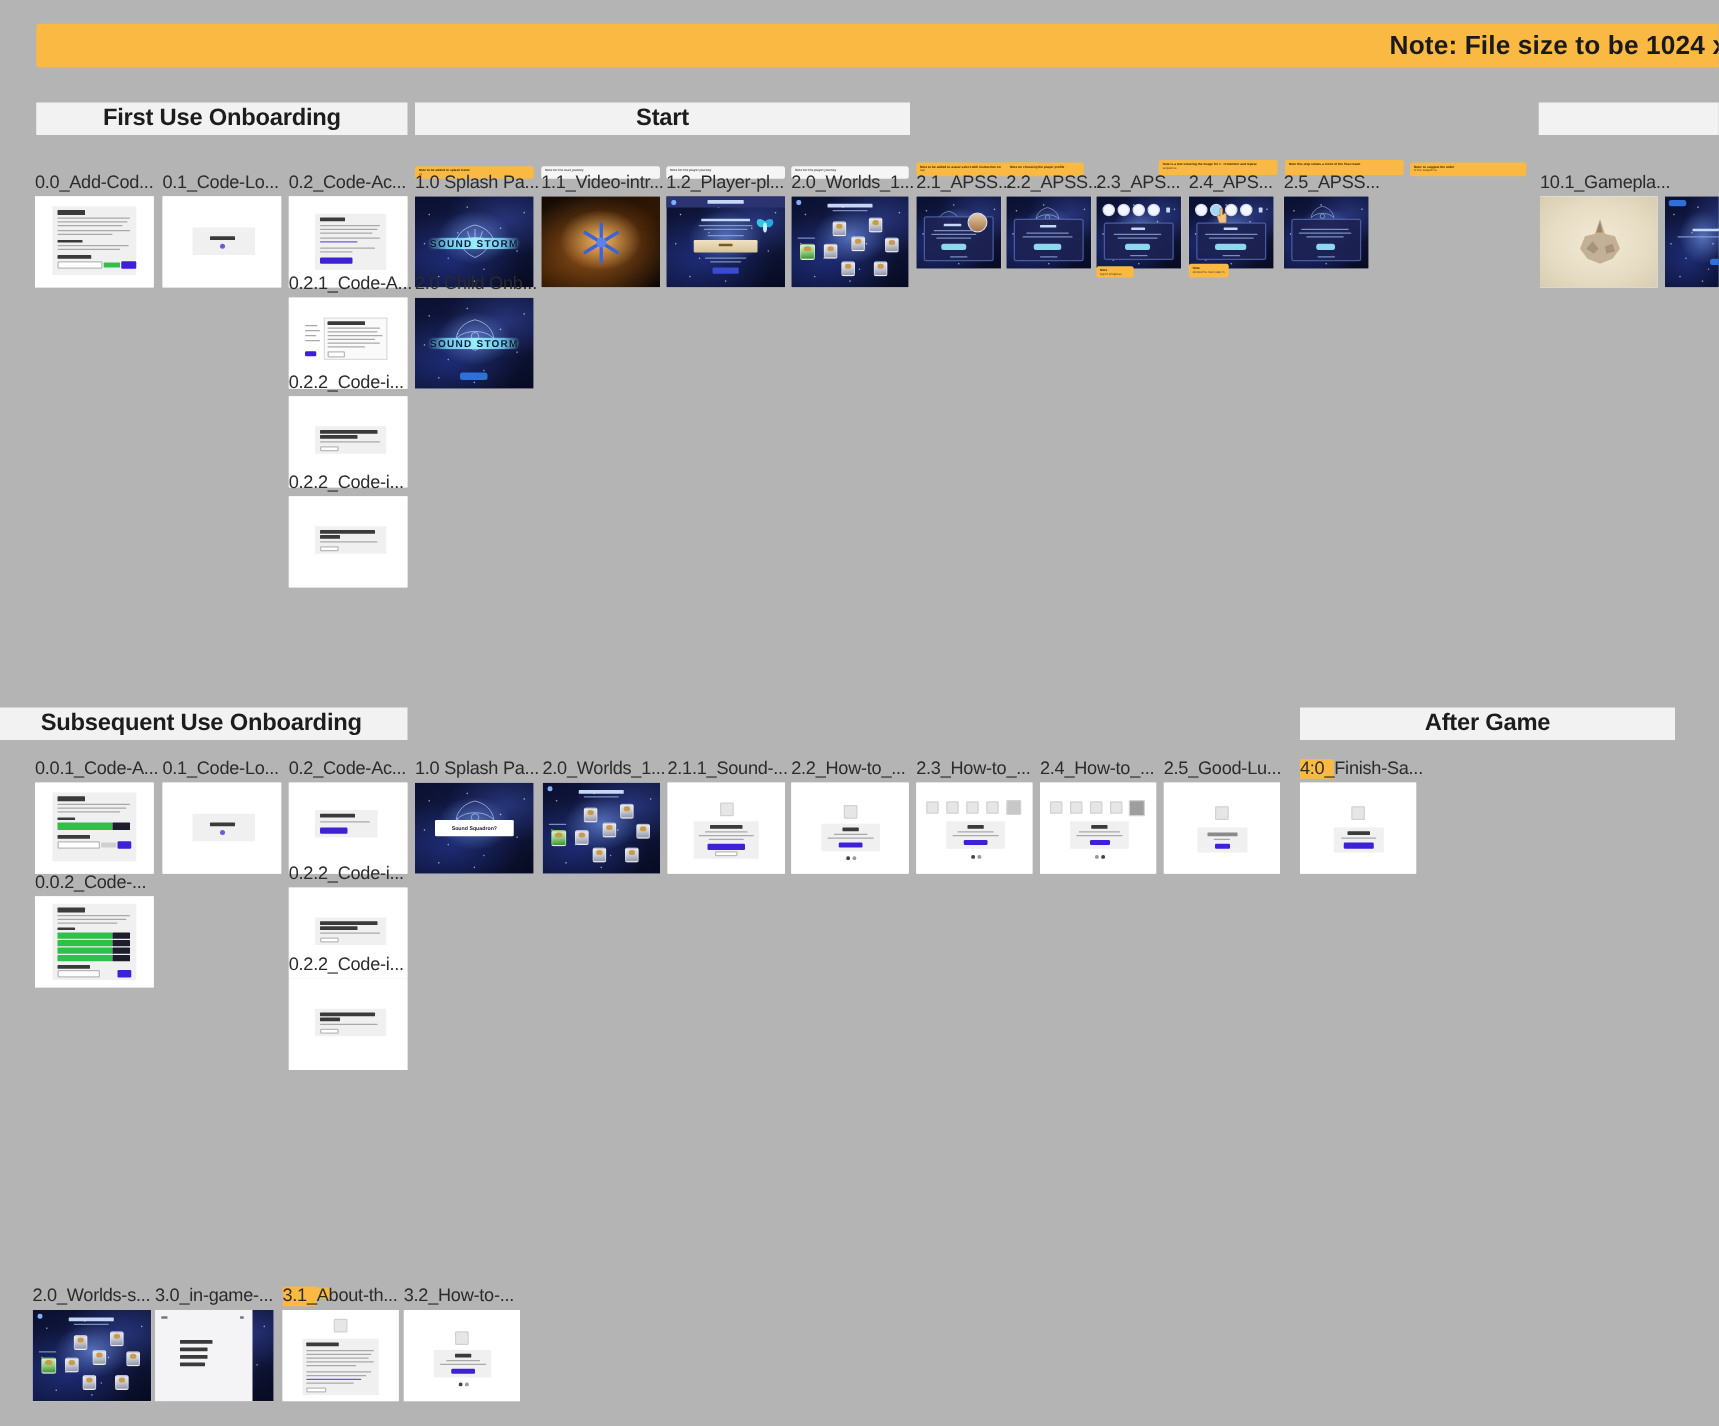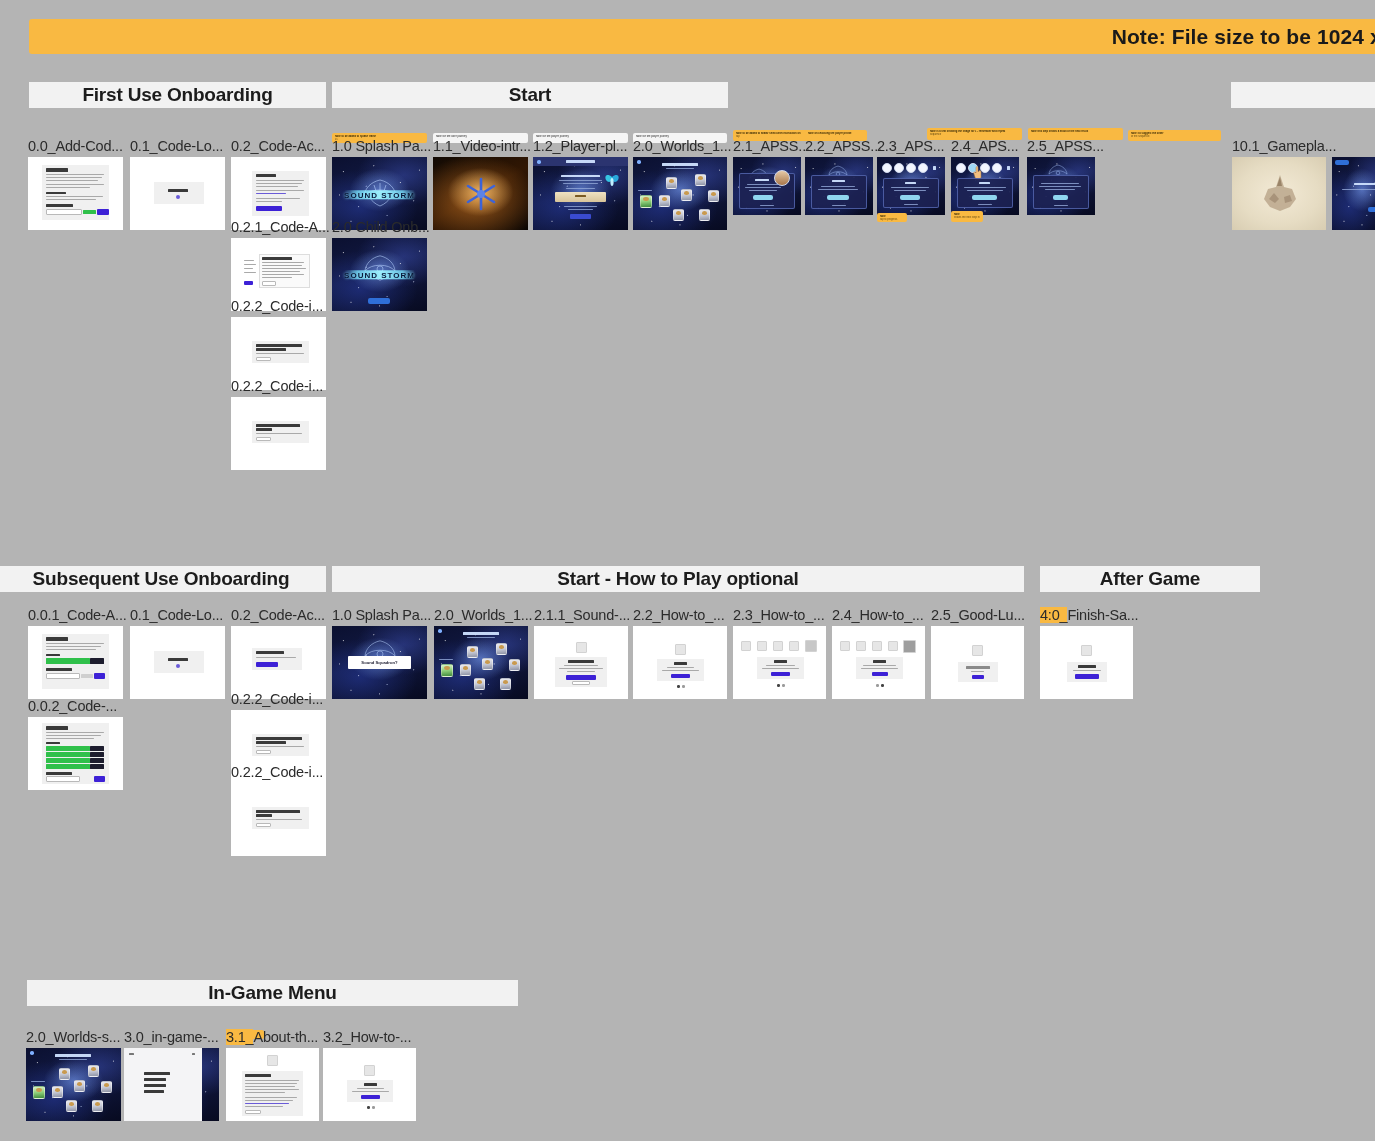--- a/index.html
+++ b/index.html
@@ -528,24 +528,21 @@
       <div class="modal-b" style="left:3px; top:3px; width:14px; height:5px; background:#2f6fd8;"></div>
       <div class="modal-t" style="left:22px; top:26px; width:26px; height:1.6px;"></div>
       <div class="modal-l" style="left:10px; top:32px; width:42px; height:1.3px;"></div>
       <div class="modal-b" style="left:36px; top:50px; width:16px; height:5px; background:#2f6fd8;"></div>
     </div>
   </div>
 
   <div class="sec-head" style="left:-4px;  top:566px; width:330px;">
     <span>Subsequent Use Onboarding</span>
   </div>
-  <div class="sec-head" style="left:332px; top:566px; width:692px;">
-    <span>Start - How to Play optional</span>
-  </div>
-  <div class="sec-head" style="left:1040px;top:566px; width:220px;">
+  <div class="sec-head" style="left:1040px;top:566px; width:300px;">
     <span>After Game</span>
   </div>
 
   <div class="card" style="left:28px; top:607px; width:95px;">
     <div class="card-label">0.0.1_Code-A...</div>
     <div class="thumb" style="top:19px; width:95px; height:73px;">
       <div class="mock m-white">
         <div class="m-panel" style="left:14px; top:8px; width:67px; height:55px;"></div>
         <div class="m-title" style="left:18px; top:11px; width:22px; height:3.5px;"></div>
         <div class="m-line" style="left:18px; top:17px; width:58px; height:1.3px;"></div>
@@ -765,23 +762,20 @@
       <div class="mock m-white">
         <div class="m-img" style="left:41px; top:19px; width:11px; height:11px;"></div>
         <div class="m-panel" style="left:27px; top:36px; width:40px; height:20px;"></div>
         <div class="m-title" style="left:38px; top:39px; width:18px; height:2.6px;"></div>
         <div class="m-line" style="left:33px; top:44px; width:28px; height:1.2px;"></div>
         <div class="m-btn" style="left:35px; top:48px; width:24px; height:4.5px;"></div>
       </div>
     </div>
   </div>
 
-  <div class="sec-head" style="left:27px; top:980px; width:491px;">
-    <span>In-Game Menu</span>
-  </div>
 
   <div class="card" style="left:26px; top:1029px; width:95px;">
     <div class="card-label">2.0_Worlds-s...</div>
     <div class="thumb" style="top:19px; width:95px; height:73px;">
       <div class="bg-space"></div>
       <div class="m-dot" style="left:4px; top:3px; width:3.5px; height:3.5px; background:#7fb0ff;"></div>
       <div class="modal-t" style="left:29px; top:6px; width:36px; height:3px;"></div>
       <div class="modal-l" style="left:33px; top:11px; width:28px; height:1.4px;"></div>
       <div class="avatar lead" style="left:7px;  top:38px; width:12px; height:13px;"></div>
       <div class="modal-l" style="left:5px; top:33px; width:14px; height:1.4px;"></div>

